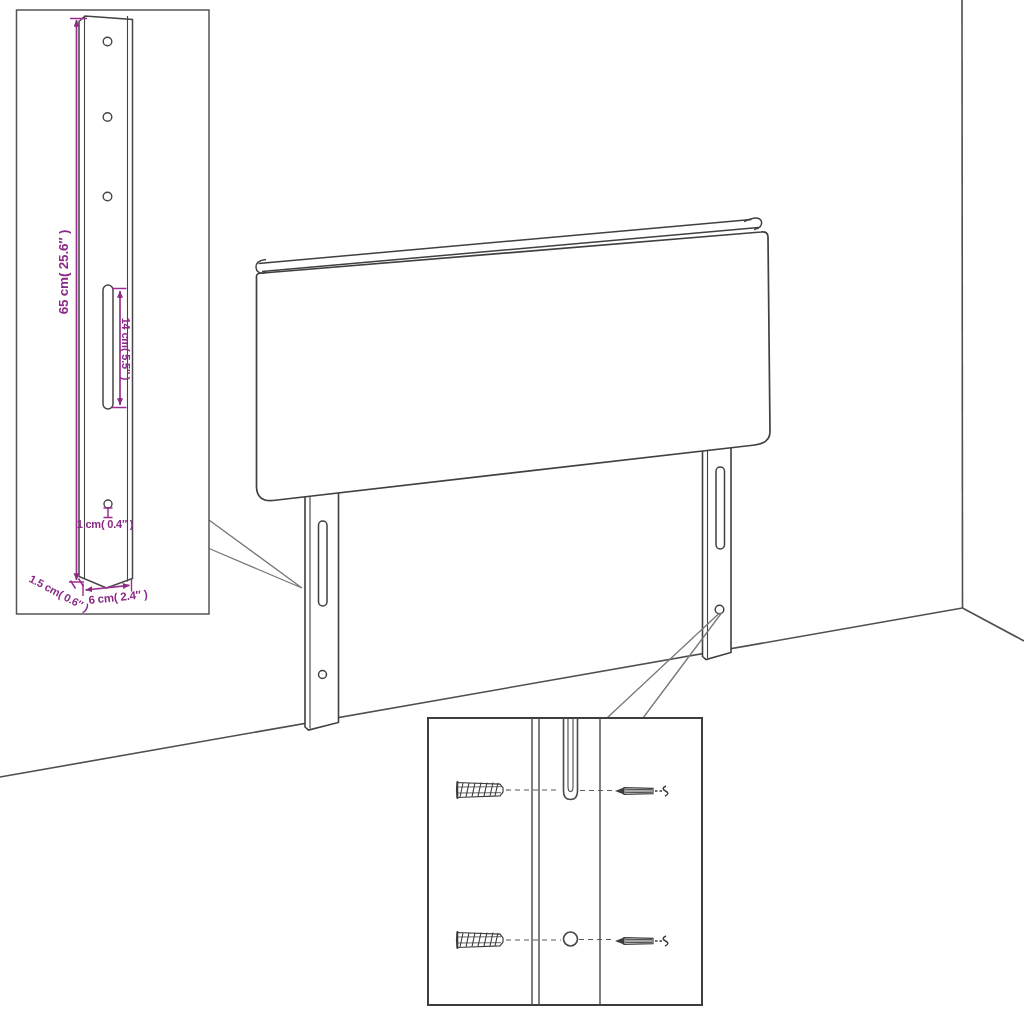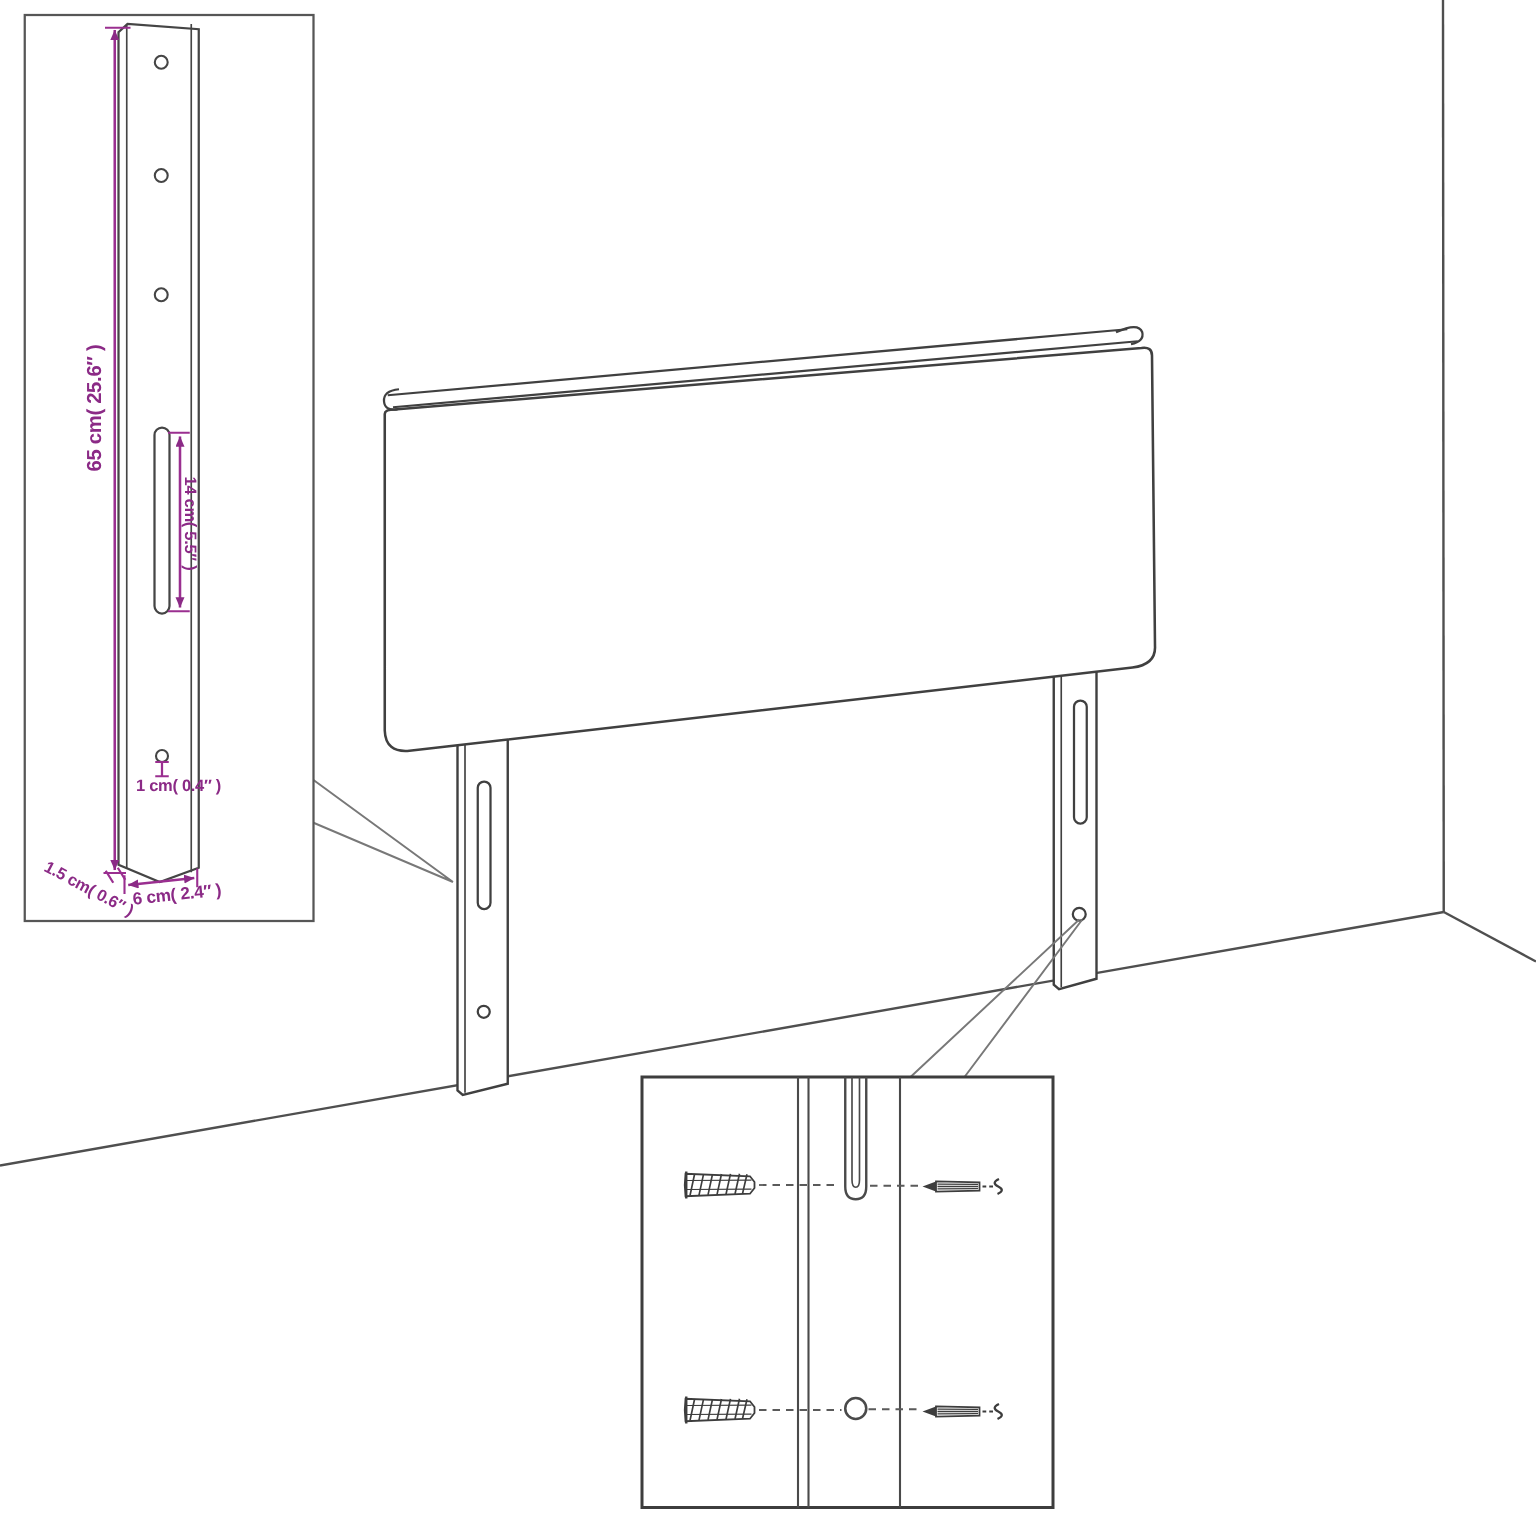--- a/index.html
+++ b/index.html
@@ -3,21 +3,21 @@
 <meta charset="utf-8">
 <style>
   html,body{margin:0;padding:0;background:#ffffff;}
   .scene{position:relative;width:1024px;height:1024px;background:#ffffff;overflow:hidden;
          font-family:"Liberation Sans", sans-serif;}
   .scene svg{position:absolute;left:0;top:0;}
   .dim-label{position:absolute;color:#8b2a86;font-weight:bold;white-space:nowrap;
              letter-spacing:-0.2px;transform-origin:center center;}
   .lbl-65{left:63px;top:272px;font-size:13.5px;transform:translate(-50%,-50%) rotate(-90deg);}
   .lbl-14{left:126px;top:349px;font-size:11px;transform:translate(-50%,-50%) rotate(90deg);}
-  .lbl-1{left:119px;top:524px;font-size:11px;transform:translate(-50%,-50%);}
+  .lbl-1{left:105px;top:524px;font-size:11px;transform:translate(-50%,-50%);}
   .lbl-15{left:59px;top:593px;font-size:11px;transform:translate(-50%,-50%) rotate(28deg);}
   .lbl-6{left:118px;top:597px;font-size:11.5px;transform:translate(-50%,-50%) rotate(-6deg);}
 </style>
 </head>
 <body>
 
 <div class="scene">
   <svg width="1024" height="1024" viewBox="0 0 1024 1024">
     <defs>
       <marker id="arrM" markerWidth="8" markerHeight="7" refX="6.8" refY="3" orient="auto-start-reverse" markerUnits="userSpaceOnUse">

